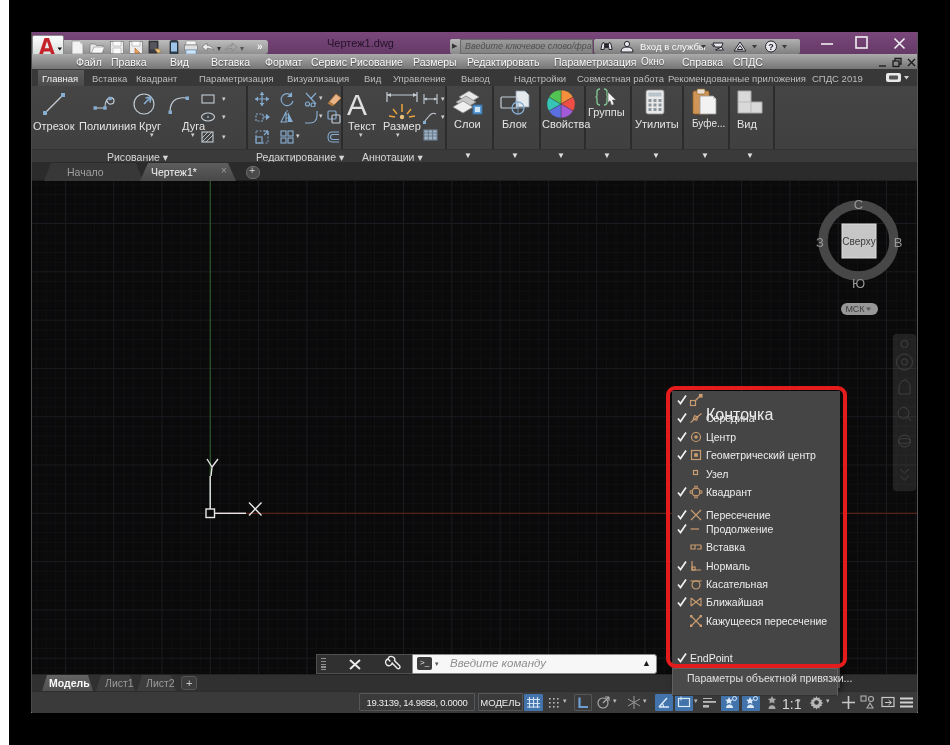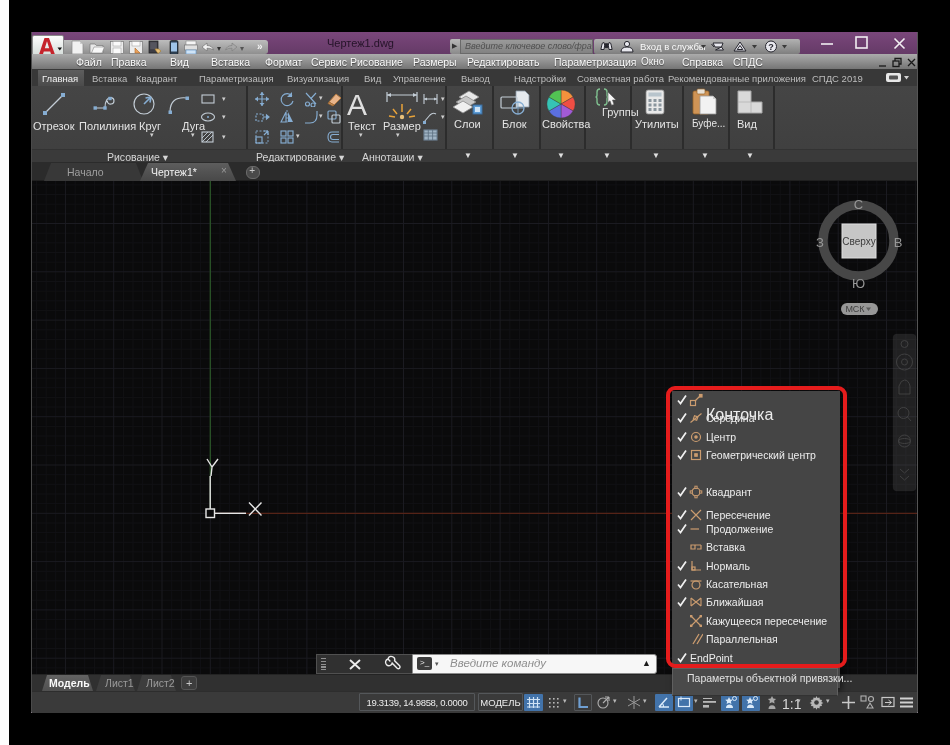--- a/index.html
+++ b/index.html
@@ -332,21 +332,21 @@
 <path d="M15 15 L2.9 22 A14 14 0 0 1 2.9 8 z" fill="#35c4b5"></path>
 <path d="M15 15 L2.9 8 A14 14 0 0 1 15 1 z" fill="#52c453"></path>
 </g>
     </svg>
     <div style="position:absolute;left:510px;top:86px;font-size:11px;color:#e4e4e4">Свойства</div>
     <svg width="26" height="18" viewBox="0 0 26 18" style="position:absolute;left:562px;top:56px">
 <path d="M6 1 Q3 1 3 4 V7 Q3 9 1.5 9 Q3 9 3 11 V14 Q3 17 6 17" fill="none" stroke="#7fbf8f" stroke-width="1.4"></path>
 <path d="M10 1 Q13 1 13 4 V7 Q13 9 14.5 9 Q13 9 13 11 V14 Q13 17 10 17" fill="none" stroke="#7fbf8f" stroke-width="1.4"></path>
 <path d="M14 4 L22 12 L18.5 12 L20 16.5 L17.5 17.2 L16 12.8 L14 14.5 z" fill="#f5f5f5" stroke="#555" stroke-width=".6"></path>
     </svg>
-    <div style="position:absolute;left:570px;top:74px;font-size:11px;color:#e4e4e4">Группы</div>
+    <div style="position:absolute;left:556px;top:74px;font-size:11px;color:#e4e4e4">Группы</div>
     <svg width="26" height="28" viewBox="0 0 26 28" style="position:absolute;left:610px;top:57px">
 <rect x="4" y="1" width="18" height="24" rx="2" fill="#e9e9e9" stroke="#8a8a8a" stroke-width=".8"></rect>
 <rect x="6.5" y="3.5" width="13" height="4" fill="#b8c4cc"></rect>
 <g fill="#8a959d">
 <rect x="6.5" y="10" width="3" height="3"></rect>
         <rect x="11.5" y="10" width="3" height="3"></rect>
         <rect x="16.5" y="10" width="3" height="3"></rect>
 <rect x="6.5" y="14.5" width="3" height="3"></rect>
         <rect x="11.5" y="14.5" width="3" height="3"></rect>
         <rect x="16.5" y="14.5" width="3" height="3"></rect>
@@ -623,20 +623,30 @@
         <div style="position:absolute;left:17px;top:2px;width:14px;height:14px">
           <svg width="14" height="14" viewBox="0 0 14 14" style="position:absolute;left:0;top:0">
             <g stroke="#cb9c6f" fill="none" stroke-width="1.2">
               <rect x="2.5" y="2.5" width="9" height="9"></rect>
               <rect x="5.8" y="5.8" width="2.4" height="2.4" fill="#cb9c6f"></rect>
             </g>
           </svg>
         </div>
         <div style="position:absolute;left:34px;top:3px;font-size:10.5px;color:#ededed;white-space:nowrap">Геометрический центр</div>
       </div>
+      <div style="position:absolute;left:0;top:74px;width:168px;height:18px">
+        <div style="position:absolute;left:17px;top:2px;width:14px;height:14px">
+          <svg width="14" height="14" viewBox="0 0 14 14" style="position:absolute;left:0;top:0">
+            <g stroke="#cb9c6f" fill="none" stroke-width="1.2">
+              <rect x="4.5" y="3.5" width="4" height="4"></rect>
+            </g>
+          </svg>
+        </div>
+        <div style="position:absolute;left:34px;top:3px;font-size:10.5px;color:#ededed;white-space:nowrap">Узел</div>
+      </div>
       <div style="position:absolute;left:0;top:92px;width:168px;height:18px">
         <svg width="12" height="12" viewBox="0 0 12 12" style="position:absolute;left:4px;top:3px">
           <path d="M2 6.5 L4.5 9.5 L10 1.5" stroke="#f0f0f0" stroke-width="1.7" fill="none"></path>
         </svg>
         <div style="position:absolute;left:17px;top:2px;width:14px;height:14px">
           <svg width="14" height="14" viewBox="0 0 14 14" style="position:absolute;left:0;top:0">
             <g stroke="#cb9c6f" fill="none" stroke-width="1.2">
               <circle cx="7" cy="7" r="4"></circle>
               <rect x="5.9" y="1.2" width="2.2" height="2.2" fill="#454545" stroke-width="1"></rect>
               <rect x="5.9" y="10.6" width="2.2" height="2.2" fill="#454545" stroke-width="1"></rect>
@@ -731,30 +741,20 @@
               <path d="M2.5 2.5 L11.5 11.5 M11.5 2.5 L2.5 11.5"></path>
               <rect x="1" y="1" width="2.4" height="2.4" fill="#cb9c6f" stroke="none"></rect>
               <rect x="10.6" y="1" width="2.4" height="2.4" fill="#cb9c6f" stroke="none"></rect>
               <rect x="1" y="10.6" width="2.4" height="2.4" fill="#cb9c6f" stroke="none"></rect>
               <rect x="10.6" y="10.6" width="2.4" height="2.4" fill="#cb9c6f" stroke="none"></rect>
             </g>
           </svg>
         </div>
         <div style="position:absolute;left:34px;top:3px;font-size:10.5px;color:#ededed;white-space:nowrap">Кажущееся пересечение</div>
       </div>
-      <div style="position:absolute;left:0;top:239px;width:168px;height:18px">
-        <div style="position:absolute;left:17px;top:2px;width:14px;height:14px">
-          <svg width="14" height="14" viewBox="0 0 14 14" style="position:absolute;left:0;top:0">
-            <g stroke="#cb9c6f" fill="none" stroke-width="1.2">
-              <path d="M4 12 L10 2 M8 12 L14 2" stroke-width="1.3"></path>
-            </g>
-          </svg>
-        </div>
-        <div style="position:absolute;left:34px;top:3px;font-size:10.5px;color:#ededed;white-space:nowrap">Параллельная</div>
-      </div>
       <div style="position:absolute;left:0;top:258px;width:168px;height:18px">
         <svg width="12" height="12" viewBox="0 0 12 12" style="position:absolute;left:4px;top:3px">
           <path d="M2 6.5 L4.5 9.5 L10 1.5" stroke="#f0f0f0" stroke-width="1.7" fill="none"></path>
         </svg>
         <div style="position:absolute;left:18px;top:3px;font-size:10.5px;color:#ededed;white-space:nowrap">EndPoint</div>
       </div>
       <div style="position:absolute;left:0px;top:277px;width:166px;height:28px;background:#4a4a4a;border:1px solid #5f5f5f;border-bottom-color:#333">
         <div style="position:absolute;left:14px;top:3px;font-size:10.5px;color:#e2e2e2;white-space:nowrap">Параметры объектной привязки...</div>
       </div>
     </div>

